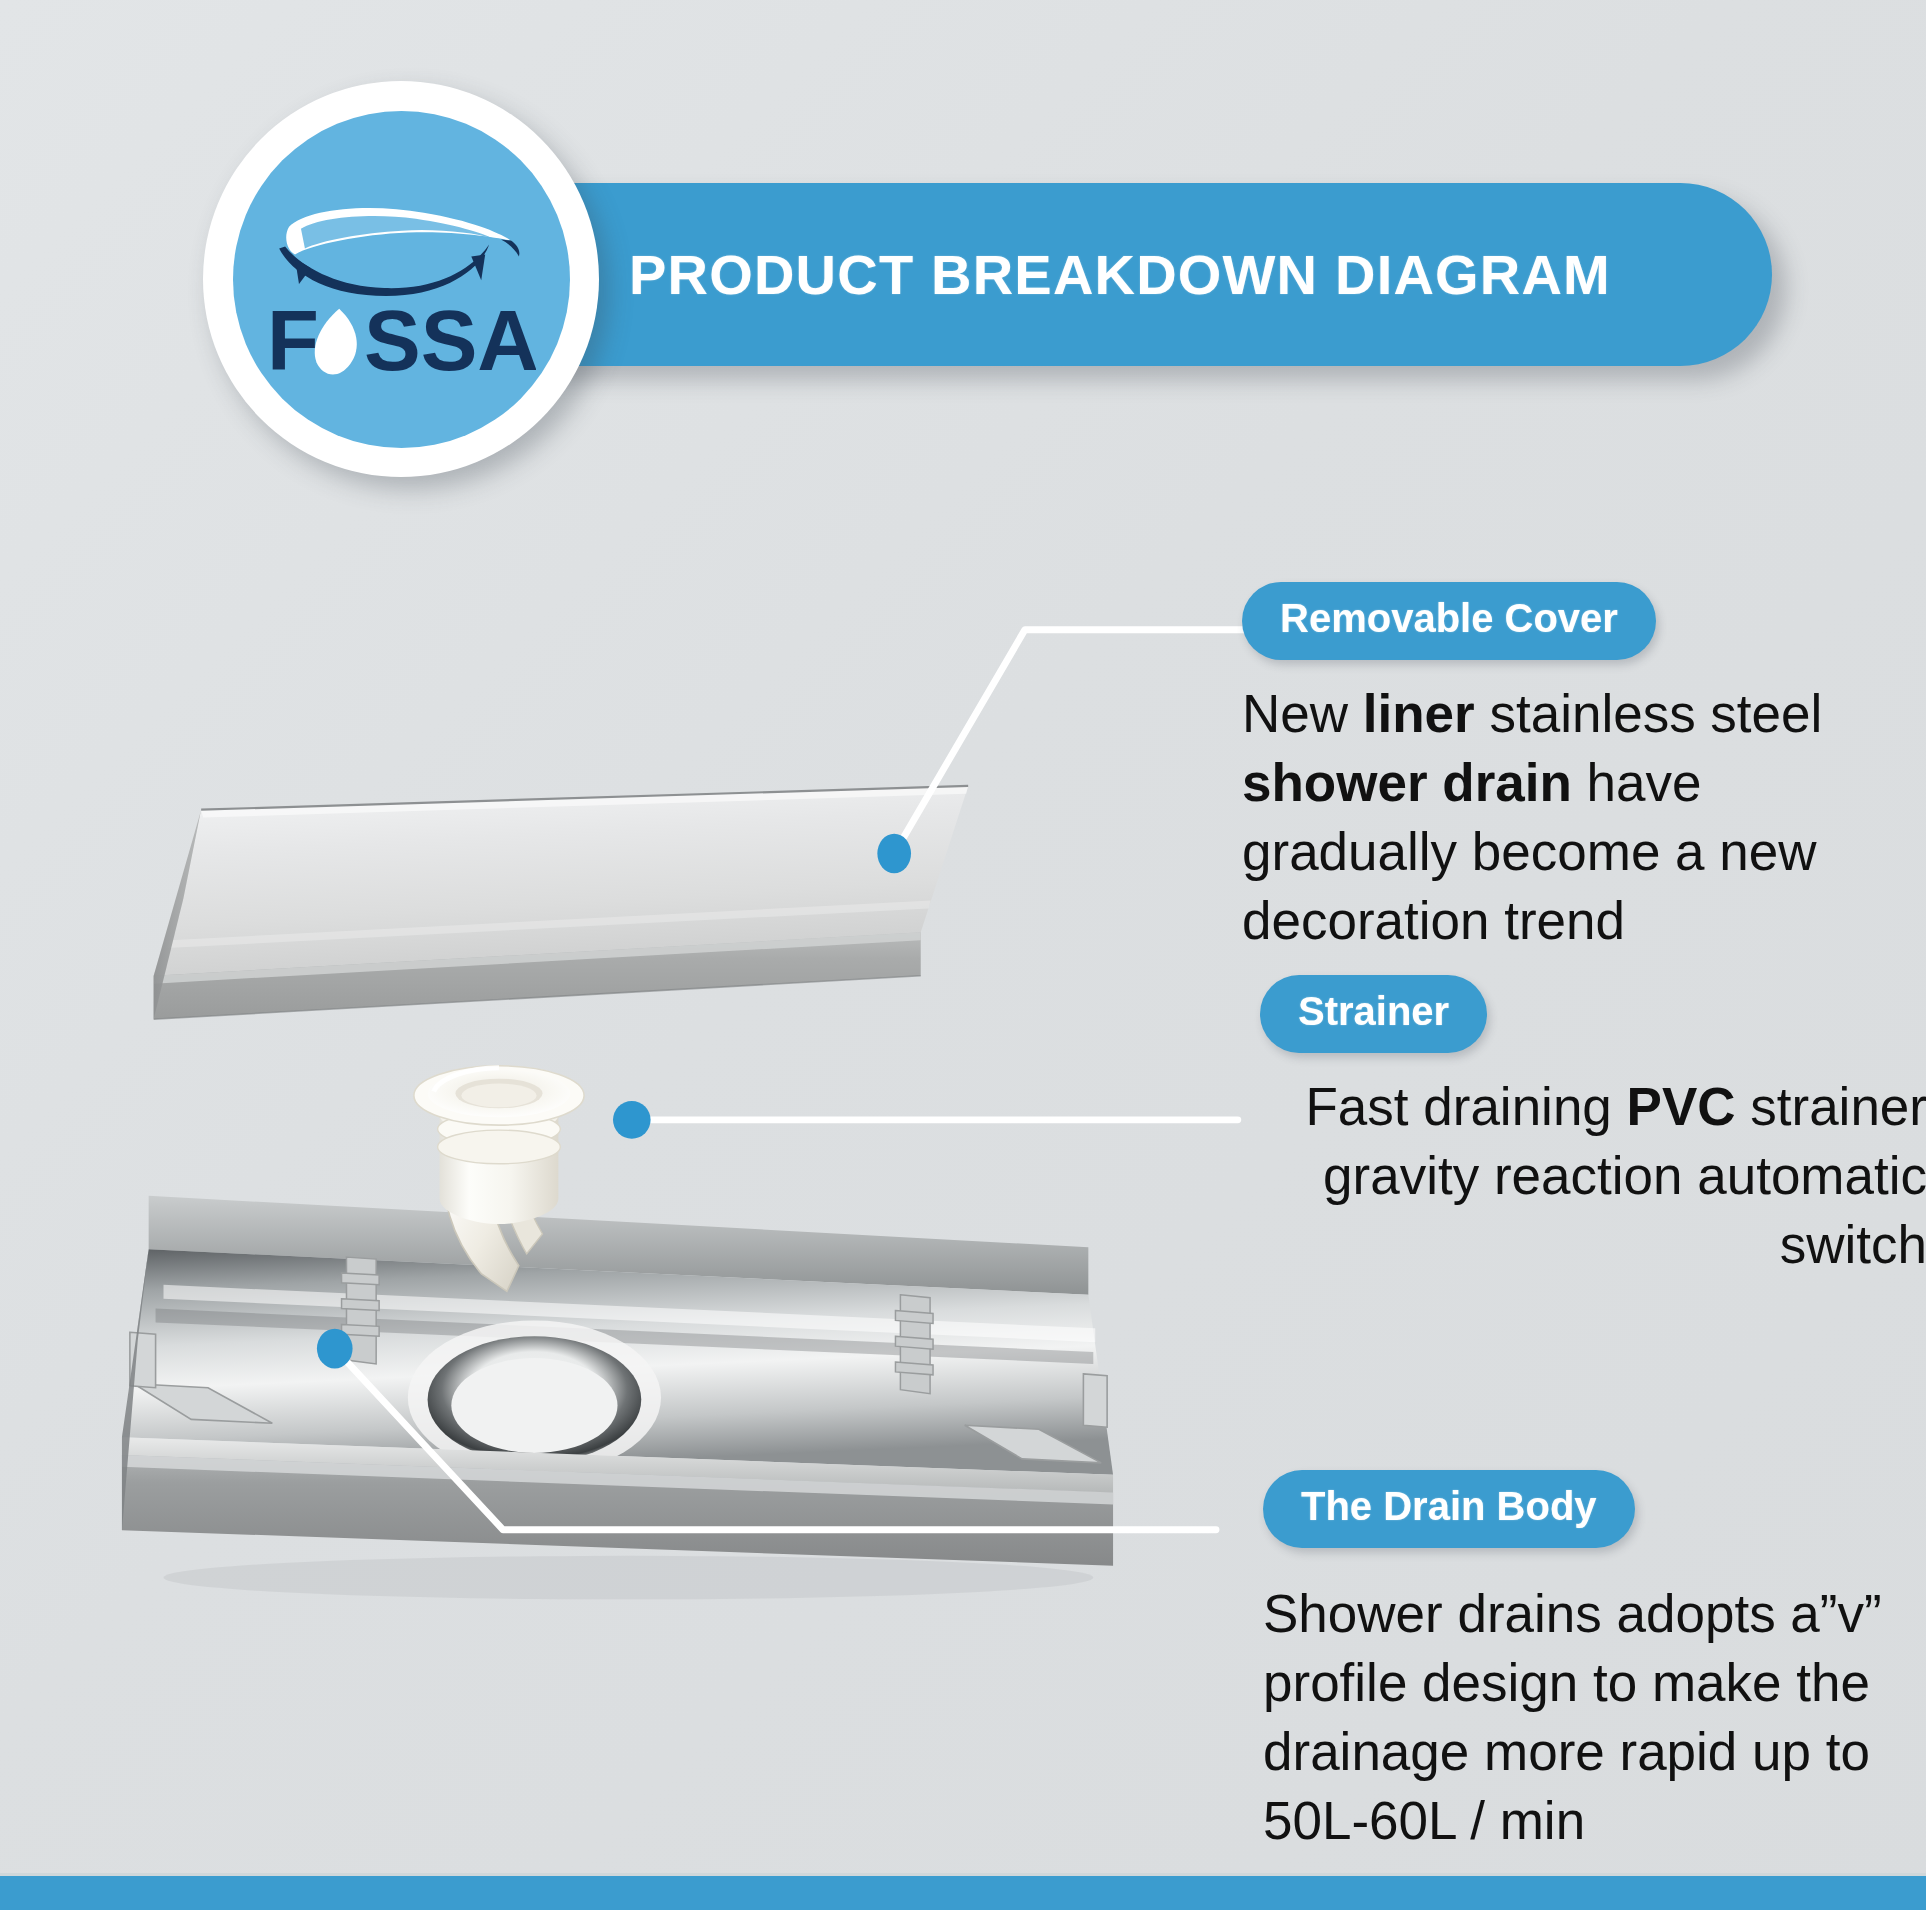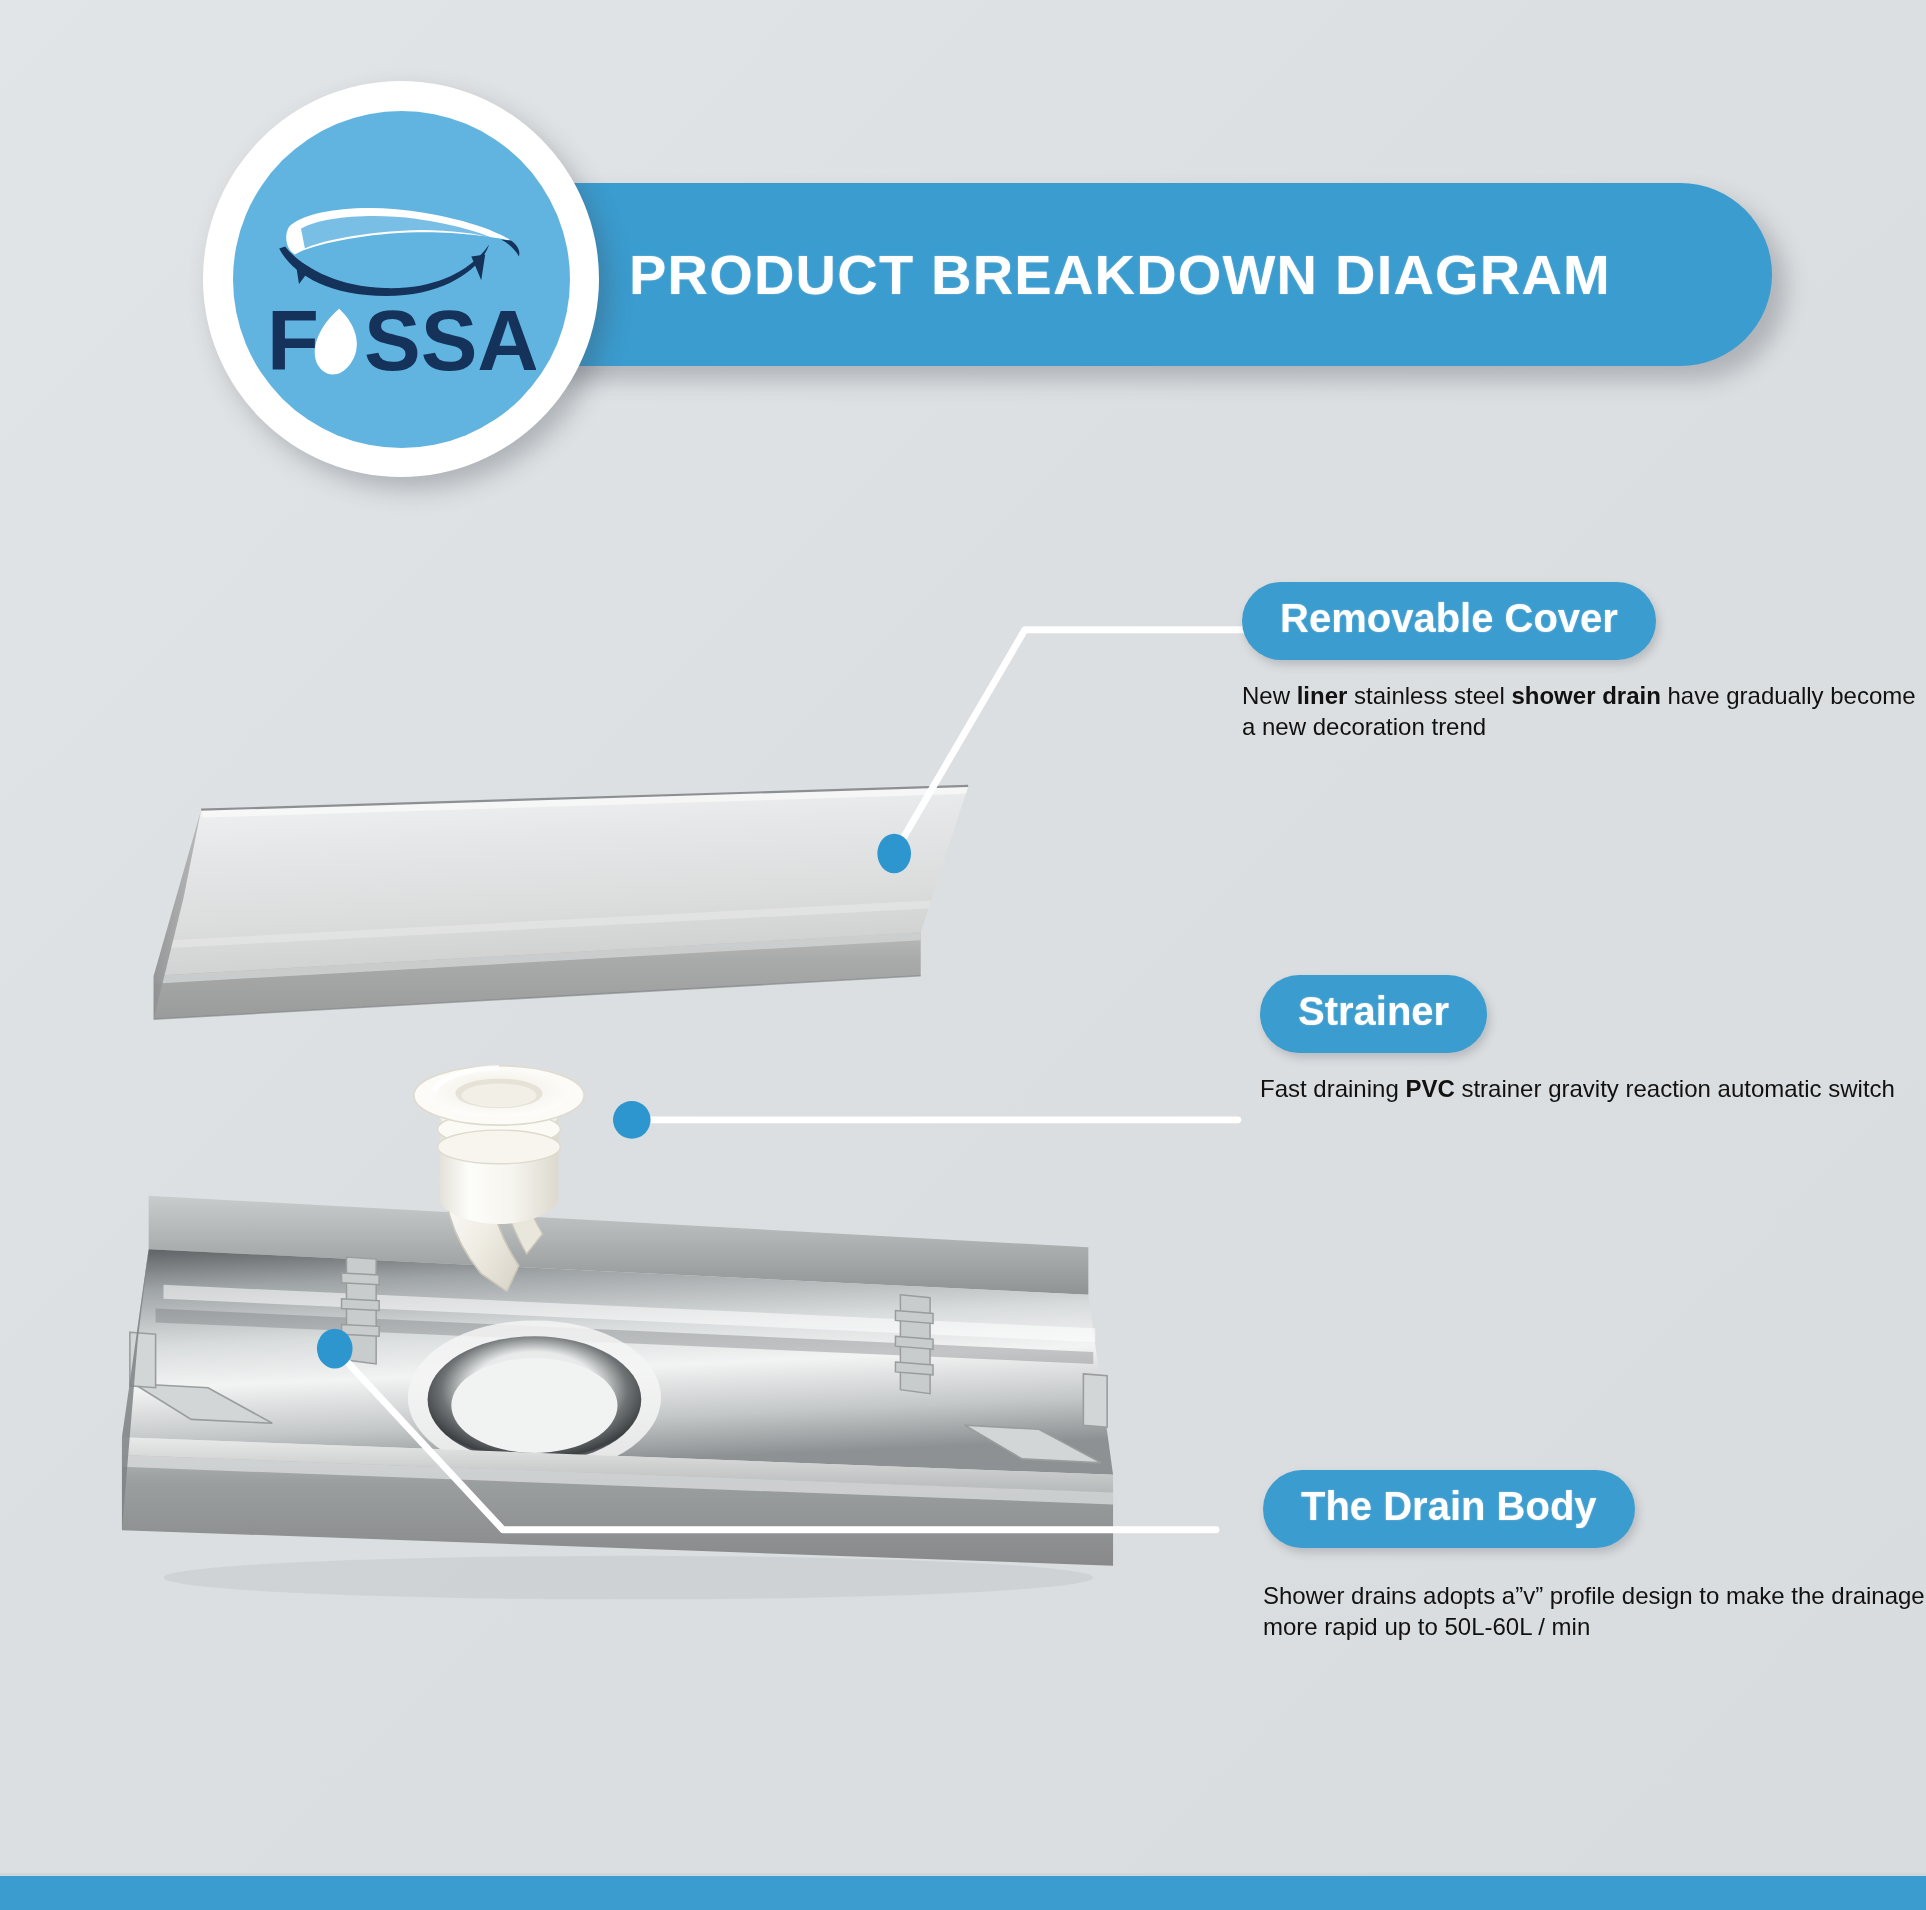--- a/index.html
+++ b/index.html
@@ -94,21 +94,21 @@
     font-weight: bold;
     padding: 14px 38px 19px 38px;
     border-radius: 46px;
     box-shadow: 3px 5px 9px rgba(60,70,80,.22);
     text-shadow: 0 0 2px rgba(255,255,255,.4);
     white-space: nowrap;
   }
   .callout-body {
     margin-top: 20px;
     color: #111111;
-    font-size: 24px;
+    font-size: 53px;
     line-height: 1.30;
     max-width: 713px;
   }
   .callout-body b { font-weight: bold; }
 
   #callout-cover   { left: 1242px; top: 582px; }
   #callout-strainer{ left: 1260px; top: 975px; }
   #callout-drain   { left: 1263px; top: 1470px; }
 
   #callout-cover .callout-body    { max-width: 693px; }

